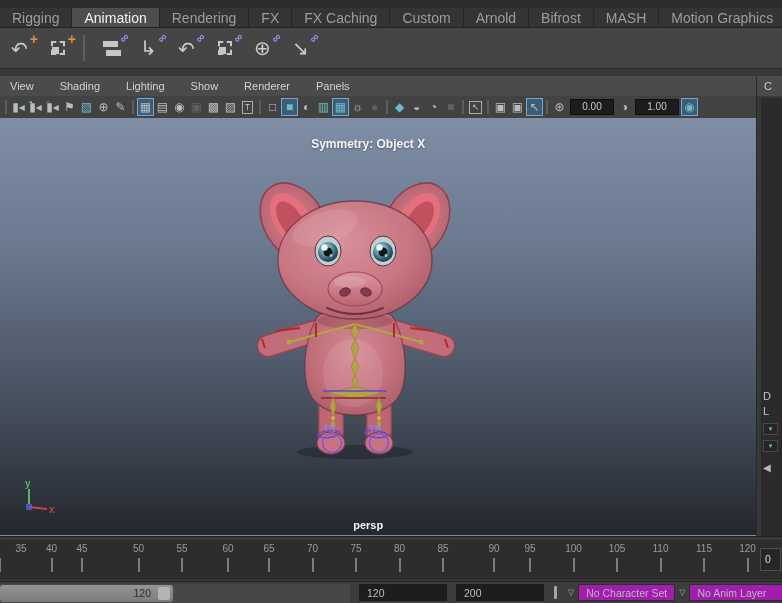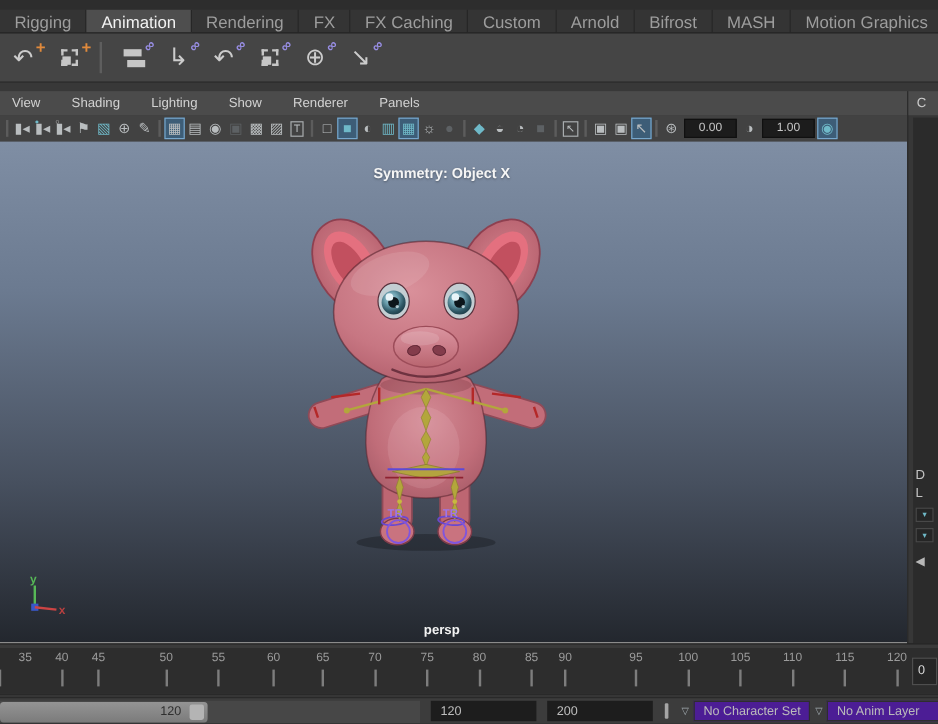--- a/index.html
+++ b/index.html
@@ -64,21 +64,21 @@
   .gap-strip2{height:4px;background:#363636;border-top:1px solid #272727;border-bottom:1px solid #272727;flex-shrink:0}
   
   .range-row{height:21px;background:#3c3c3c;display:flex;align-items:center;flex-shrink:0;overflow:hidden}
   .range-track{width:350px;height:19px;background:#474747;position:relative;flex-shrink:0;margin-top:1px}
   .range-bar{position:absolute;left:0;top:1px;width:173px;height:17px;background:linear-gradient(#949494,#7b7b7b);border-radius:3px;display:flex;align-items:center;justify-content:flex-end}
   .range-label{color:#2f2f2f;font-size:10.5px;margin-right:7px}
   .range-handle{width:12px;height:13px;background:#b4b4b4;border-radius:2px;margin-right:3px}
   .rr-field{width:88px;height:17px;background:#1d1d1d;color:#bdbdbd;font-size:10.5px;display:flex;align-items:center;padding-left:8px;margin-left:9px;flex-shrink:0}
   .rr-stick{width:3px;height:13px;background:#a5a5a5;border-radius:1px;margin:0 7px 0 10px;flex-shrink:0}
   .rr-arrow{color:#9fa8ad;font-size:8px;margin:0 4px;flex-shrink:0}
-  .rr-box{height:17px;background:#4c1d95;border:1px solid #2e2e2e;color:#bbbbbb;font-size:10.5px;display:flex;align-items:center;padding:0 7px;white-space:nowrap;overflow:hidden;flex-shrink:0}
+  .rr-box{height:17px;background:#a21caf;border:1px solid #2e2e2e;color:#bbbbbb;font-size:10.5px;display:flex;align-items:center;padding:0 7px;white-space:nowrap;overflow:hidden;flex-shrink:0}
   .rr-box.rr-last{flex:1;border-right:none;min-width:0}
 </style>
 </head>
 <body>
 
 <div class="app">
   <div class="top-strip"></div>
 
   <div class="tabbar">
 
@@ -611,21 +611,21 @@
           <span class="tick-mark"></span>
         </div>
         <div class="tick" style="left: 399.5px;">
           <span class="tick-num">80</span>
           <span class="tick-mark"></span>
         </div>
         <div class="tick" style="left: 443px;">
           <span class="tick-num">85</span>
           <span class="tick-mark"></span>
         </div>
-        <div class="tick" style="left: 471px;">
+        <div class="tick" style="left: 494px;">
           <span class="tick-num">90</span>
           <span class="tick-mark"></span>
         </div>
         <div class="tick" style="left: 530px;">
           <span class="tick-num">95</span>
           <span class="tick-mark"></span>
         </div>
         <div class="tick" style="left: 573.5px;">
           <span class="tick-num">100</span>
           <span class="tick-mark"></span>

